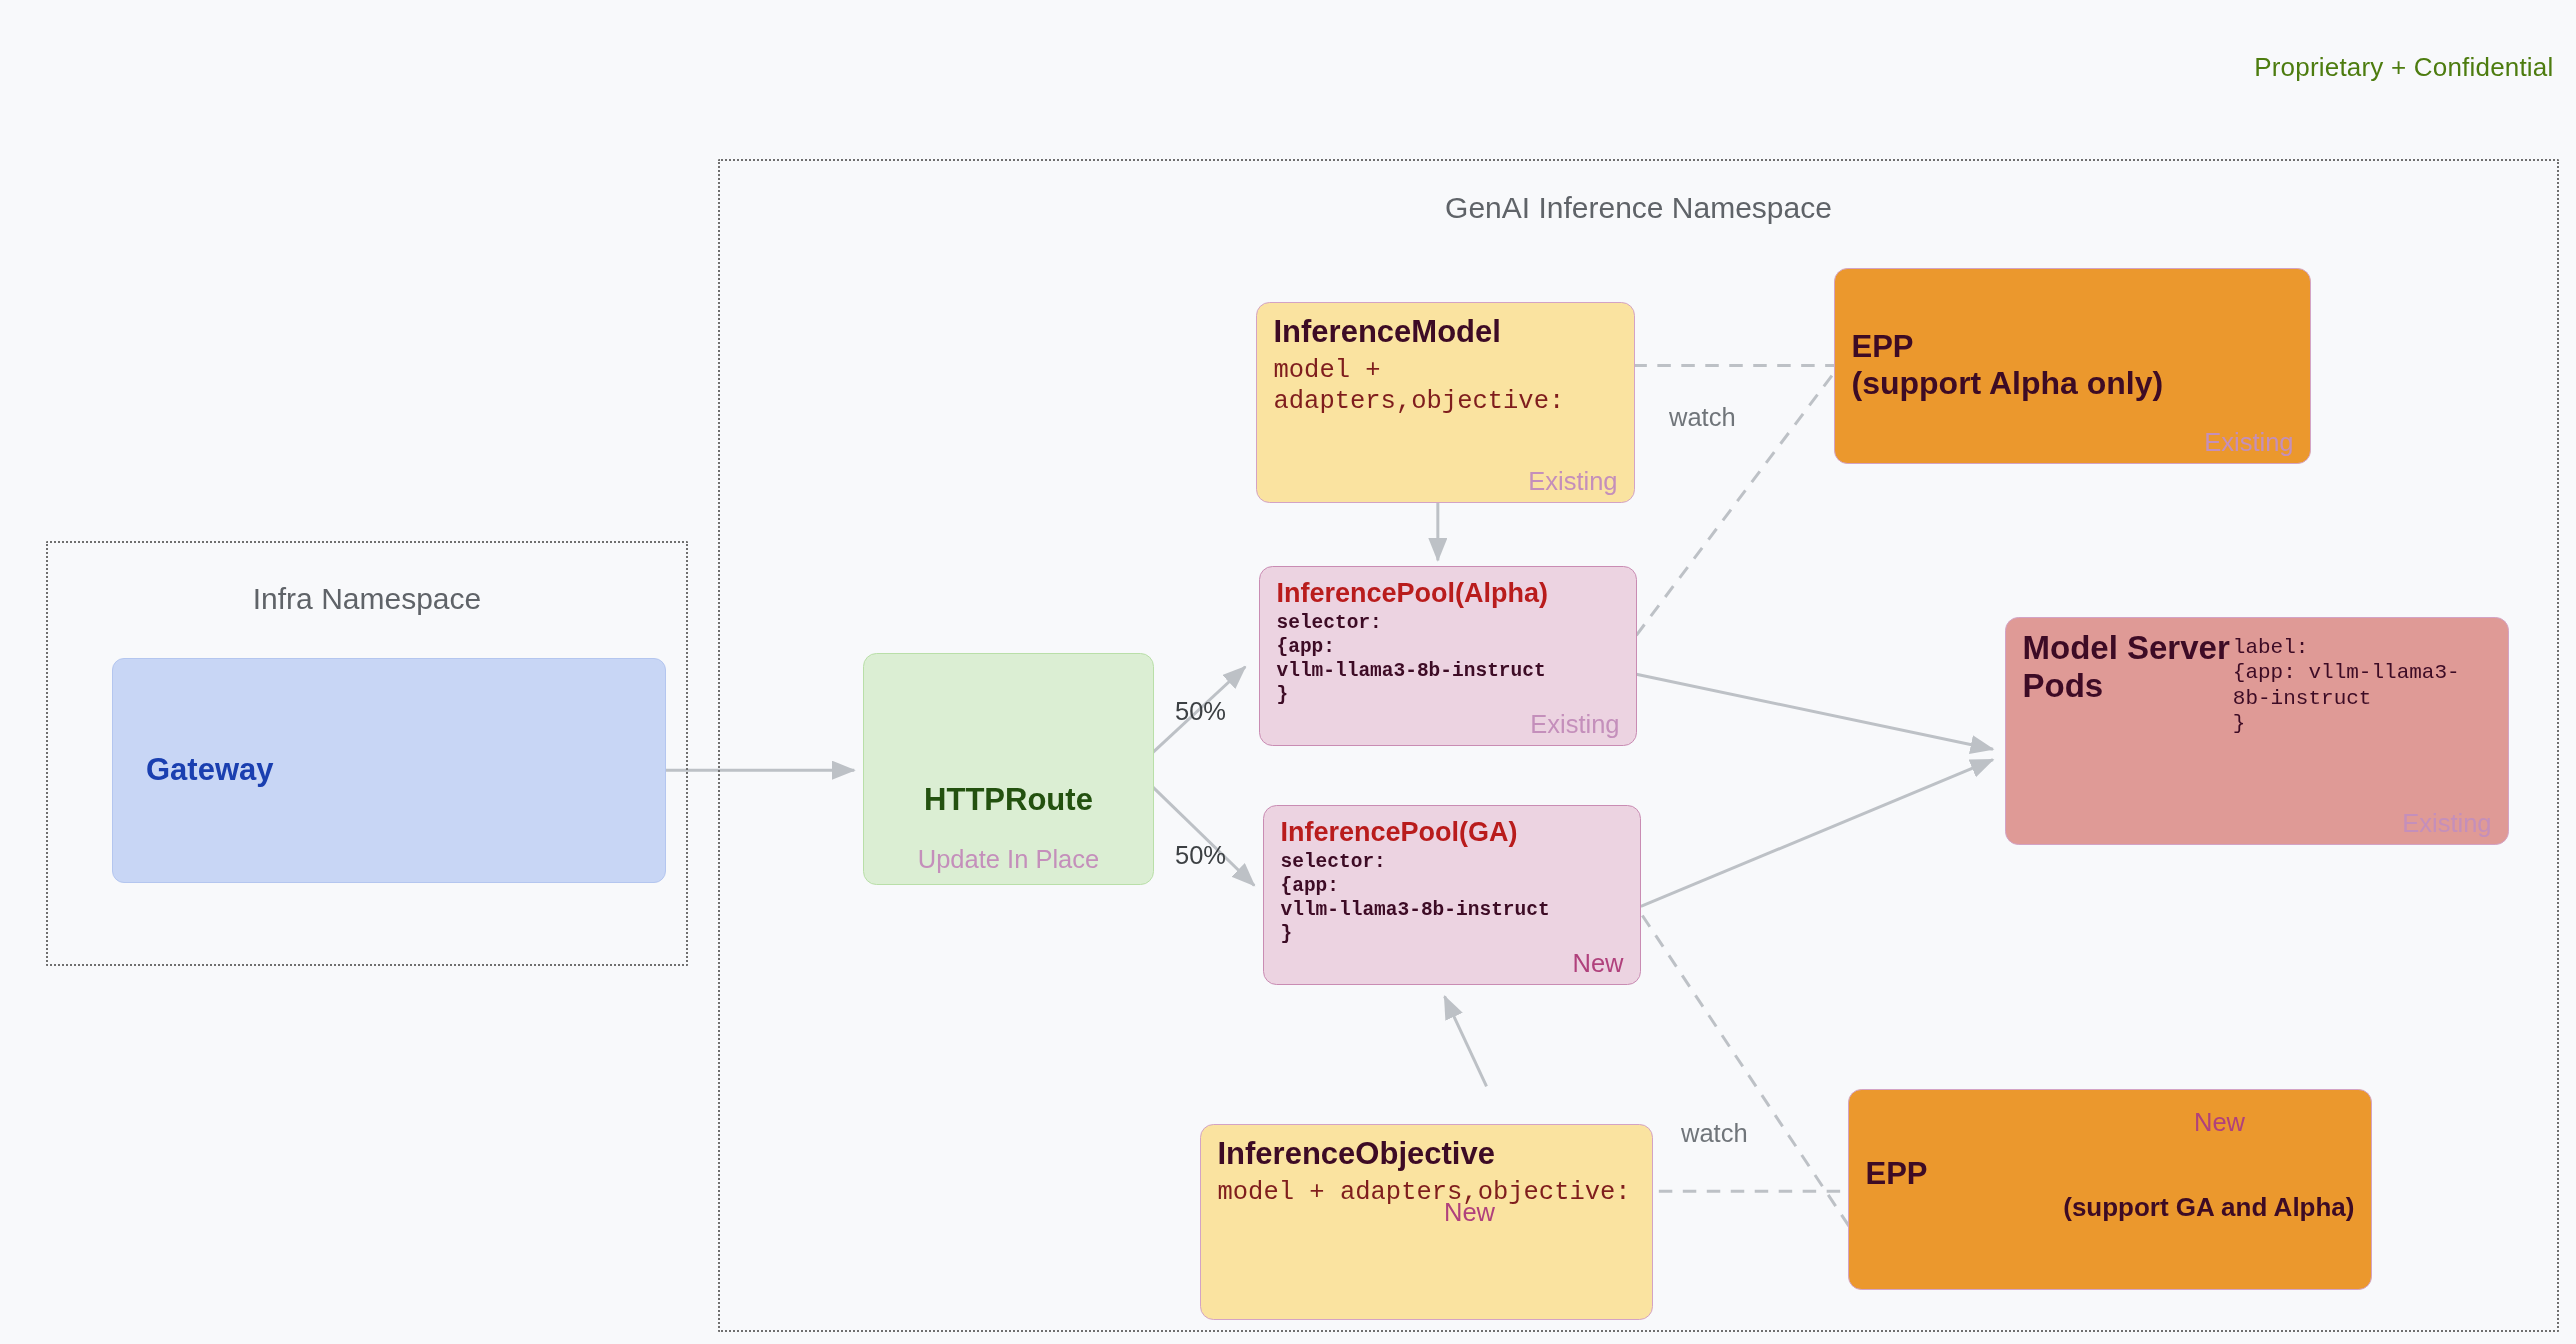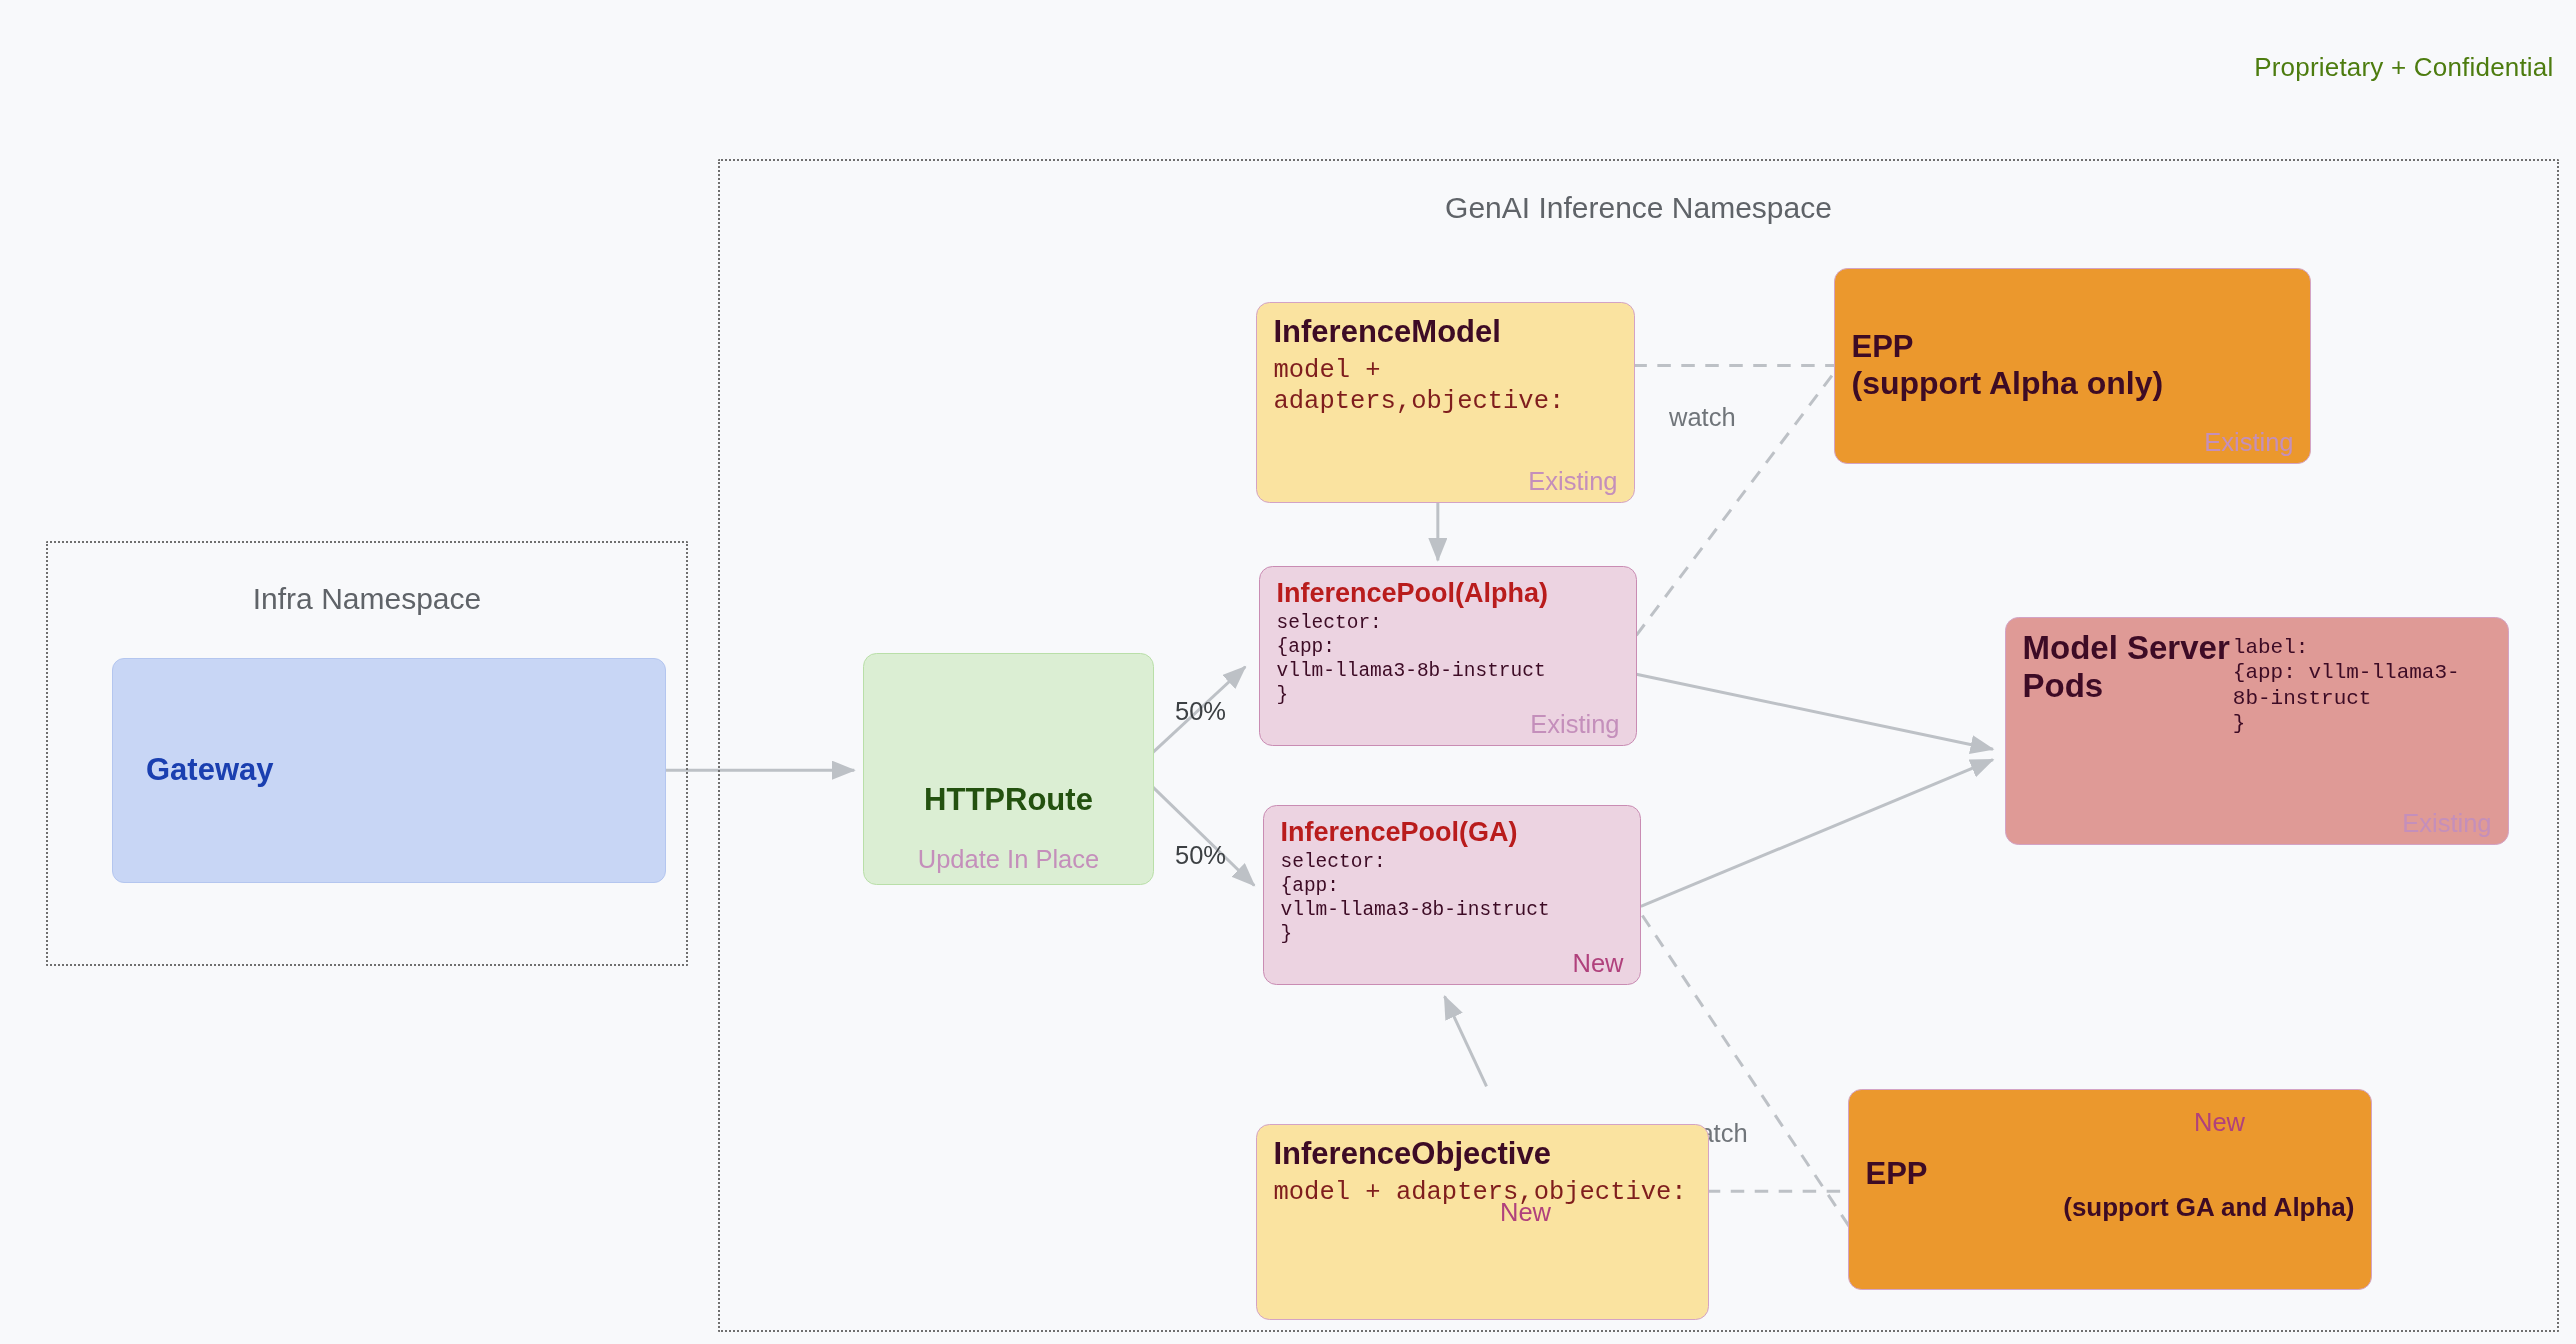--- a/index.html
+++ b/index.html
@@ -124,21 +124,21 @@
   }
   .box-yellow .title { color: #3d0b25; }
   .box-yellow .mono  { color: #7f1d1d; }
 
   
   .box-pink {
     background: #ecd3e1;
     border: 1.5px solid #c98cb3;
   }
   .box-pink .title { color: #b91c1c; }
-  .box-pink .mono  { color: #3d0b25; }
+  .box-pink .mono  { color: #3d0b25; font-weight: bold; }
 
   
   .box-orange {
     background: #eb982d;
     border: 1.5px solid #d3a3c5;
   }
   .box-orange .title { color: #3d0b25; }
 
   
   .box-salmon {
@@ -233,21 +233,21 @@
 
   <div class="node box-pink" id="inference-pool-ga" style="left:1263px; top:805px; width:378px; height:180px;">
     <div class="title" style="font-size:27px;">InferencePool(GA)</div>
     <div class="mono" style="font-size:19.5px; margin-top:3px;">selector:
 {app:
 vllm-llama3-8b-instruct
 }</div>
     <div class="tag tag-new">New</div>
   </div>
 
-  <div class="node box-yellow" id="inference-objective" style="left:1256px; top:1088px; width:453px; height:196px;">
+  <div class="node box-yellow" id="inference-objective" style="left:1200px; top:1088px; width:453px; height:196px;">
     <div class="title" style="font-size:31px;">InferenceObjective</div>
     <div class="mono" style="font-size:25.5px; margin-top:4.5px; width:420px;">model + adapters,objective:</div>
     <div class="tag tag-new" style="right:auto; left:243px; bottom:94px;">New</div>
   </div>
 
   <div class="node box-orange" id="epp-alpha" style="left:1834px; top:268px; width:477px; height:196px;
               display:flex; flex-direction:column; justify-content:center;">
     <div class="title" style="font-size:31px;">EPP</div>
     <div class="title" style="font-size:32px;">(support Alpha only)</div>
     <div class="tag tag-existing">Existing</div>

